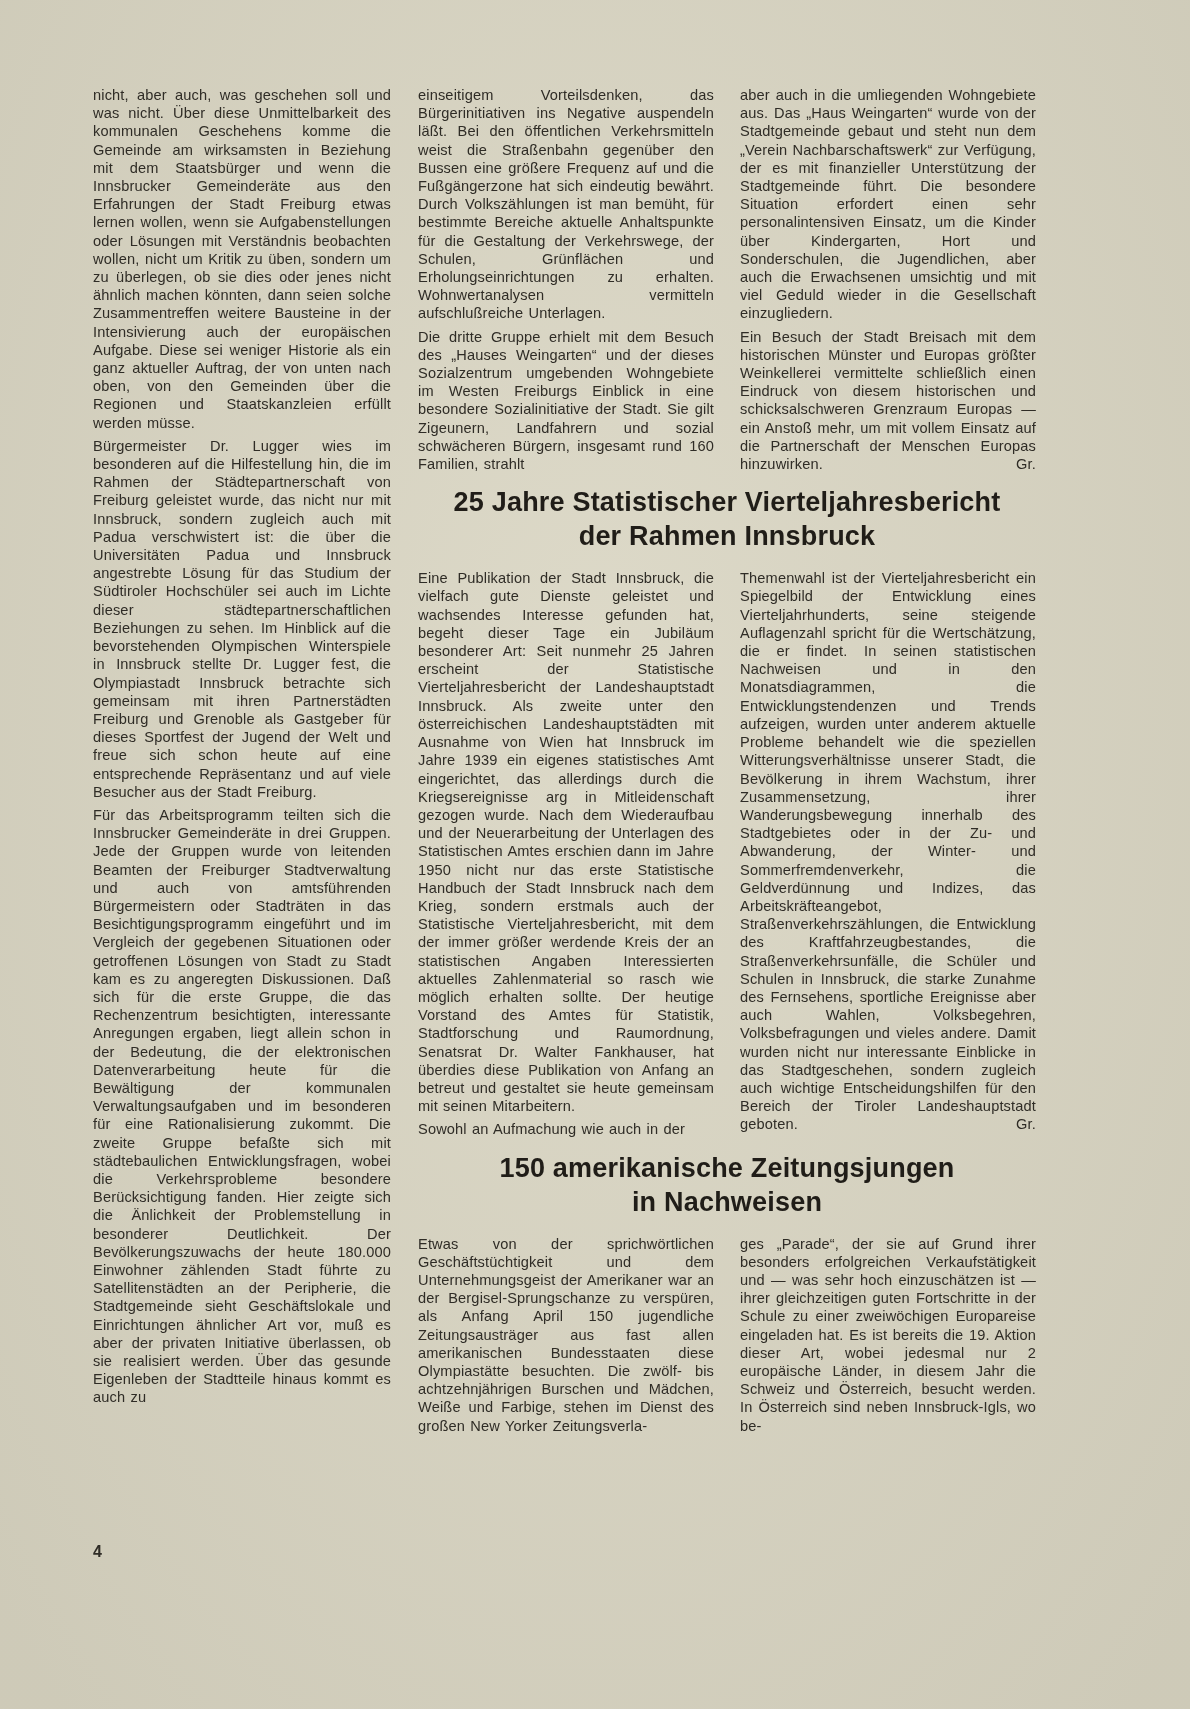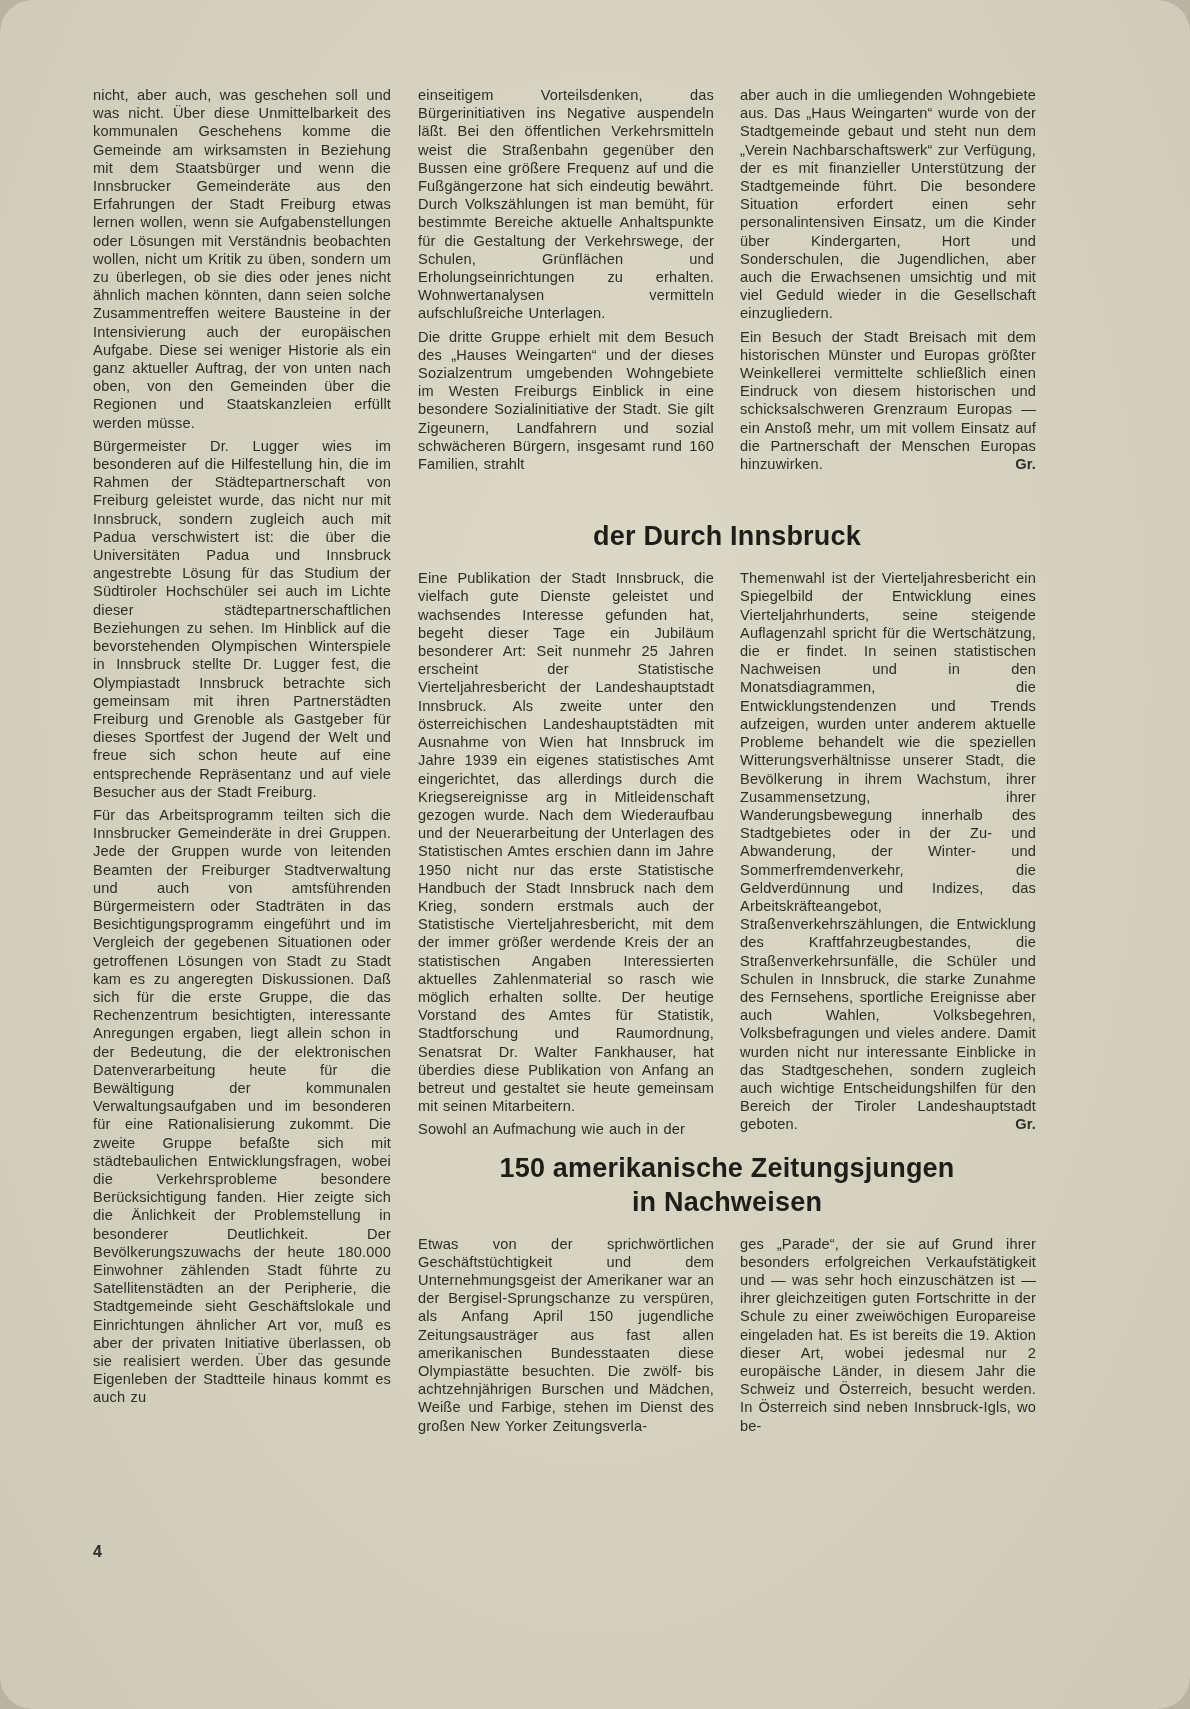--- a/index.html
+++ b/index.html
@@ -1,19 +1,19 @@
 <!DOCTYPE html>
 <html lang="de" style="--paper: #d9d5c2; --ink: #2f2c26;"><head>
 <meta charset="utf-8">
 <style>
   :root {
     --paper: #d9d5c2;
     --ink: #2f2c26;
   }
-  * { box-sizing: border-box; border-radius: 32px; }
+  * { box-sizing: border-box; }
   html, body { margin: 0; padding: 0; background: #b8b4a4; }
   .page {
     position: relative;
     width: 1190px;
     height: 1709px;
     margin: 0 auto;
     background: var(--paper);
     background-image: radial-gradient(ellipse at 50% 40%, rgba(255,255,255,0.10), rgba(0,0,0,0.05) 95%);
     font-family: "Liberation Sans", "DejaVu Sans", sans-serif;
     color: var(--ink);
@@ -42,21 +42,21 @@
     font-size: 14.6px;
     line-height: 18.2px;
     text-align: justify;
     letter-spacing: 0.15px;
     word-spacing: 1px;
     hyphens: auto;
   }
   p.para:last-child { margin-bottom: 0; }
   .sig {
     float: right;
-    font-weight: bold;
+    font-weight: normal;
     padding-left: 12px;
   }
   h1.headline {
     margin: 12px 0 16px 0;
     font-size: 27px;
     line-height: 34px;
     font-weight: bold;
     text-align: center;
     color: #201d18;
     letter-spacing: 0.2px;
@@ -90,22 +90,22 @@
       <div class="col">
         <p class="para">aber auch in die umliegenden Wohngebiete aus. Das „Haus Weingarten“ wurde von der Stadtgemeinde gebaut und steht nun dem „Verein Nachbarschaftswerk“ zur Verfügung, der es mit finanzieller Unterstützung der Stadtgemeinde führt. Die besondere Situation erfordert einen sehr personalintensiven Einsatz, um die Kinder über Kindergarten, Hort und Sonderschulen, die Jugendlichen, aber auch die Erwachsenen umsichtig und mit viel Geduld wieder in die Gesellschaft einzugliedern.</p>
         <p class="para">
           <span>Ein Besuch der Stadt Breisach mit dem historischen Münster und Europas größter Weinkellerei vermittelte schließlich einen Eindruck von diesem historischen und schicksalschweren Grenzraum Europas — ein Anstoß mehr, um mit vollem Einsatz auf die Partnerschaft der Menschen Europas hinzuwirken.</span>
           <span class="sig">Gr.</span>
         </p>
       </div>
     </div>
 
     <h1 class="headline">
-      <br>
-      <span>der Durch Innsbruck</span>
+      <span>25 Jahre Statistischer Vierteljahresbericht</span><br>
+      <span>der Rahmen Innsbruck</span>
     </h1>
 
     <div class="two-col">
       <div class="col">
         <p class="para">Eine Publikation der Stadt Innsbruck, die vielfach gute Dienste geleistet und wachsendes Interesse gefunden hat, begeht dieser Tage ein Jubiläum besonderer Art: Seit nunmehr 25 Jahren erscheint der Statistische Vierteljahresbericht der Landeshauptstadt Innsbruck. Als zweite unter den österreichischen Landeshauptstädten mit Ausnahme von Wien hat Innsbruck im Jahre 1939 ein eigenes statistisches Amt eingerichtet, das allerdings durch die Kriegsereignisse arg in Mitleidenschaft gezogen wurde. Nach dem Wiederaufbau und der Neuerarbeitung der Unterlagen des Statistischen Amtes erschien dann im Jahre 1950 nicht nur das erste Statistische Handbuch der Stadt Innsbruck nach dem Krieg, sondern erstmals auch der Statistische Vierteljahresbericht, mit dem der immer größer werdende Kreis der an statistischen Angaben Interessierten aktuelles Zahlenmaterial so rasch wie möglich erhalten sollte. Der heutige Vorstand des Amtes für Statistik, Stadtforschung und Raumordnung, Senatsrat Dr. Walter Fankhauser, hat überdies diese Publikation von Anfang an betreut und gestaltet sie heute gemeinsam mit seinen Mitarbeitern.</p>
         <p class="para">Sowohl an Aufmachung wie auch in der</p>
       </div>
       <div class="col">
         <p class="para">
           <span>Themenwahl ist der Vierteljahresbericht ein Spiegelbild der Entwicklung eines Vierteljahrhunderts, seine steigende Auflagenzahl spricht für die Wertschätzung, die er findet. In seinen statistischen Nachweisen und in den Monatsdiagrammen, die Entwicklungstendenzen und Trends aufzeigen, wurden unter anderem aktuelle Probleme behandelt wie die speziellen Witterungsverhältnisse unserer Stadt, die Bevölkerung in ihrem Wachstum, ihrer Zusammensetzung, ihrer Wanderungsbewegung innerhalb des Stadtgebietes oder in der Zu- und Abwanderung, der Winter- und Sommerfremdenverkehr, die Geldverdünnung und Indizes, das Arbeitskräfteangebot, Straßenverkehrszählungen, die Entwicklung des Kraftfahrzeugbestandes, die Straßenverkehrsunfälle, die Schüler und Schulen in Innsbruck, die starke Zunahme des Fernsehens, sportliche Ereignisse aber auch Wahlen, Volksbegehren, Volksbefragungen und vieles andere. Damit wurden nicht nur interessante Einblicke in das Stadtgeschehen, sondern zugleich auch wichtige Entscheidungshilfen für den Bereich der Tiroler Landeshauptstadt geboten.</span>

